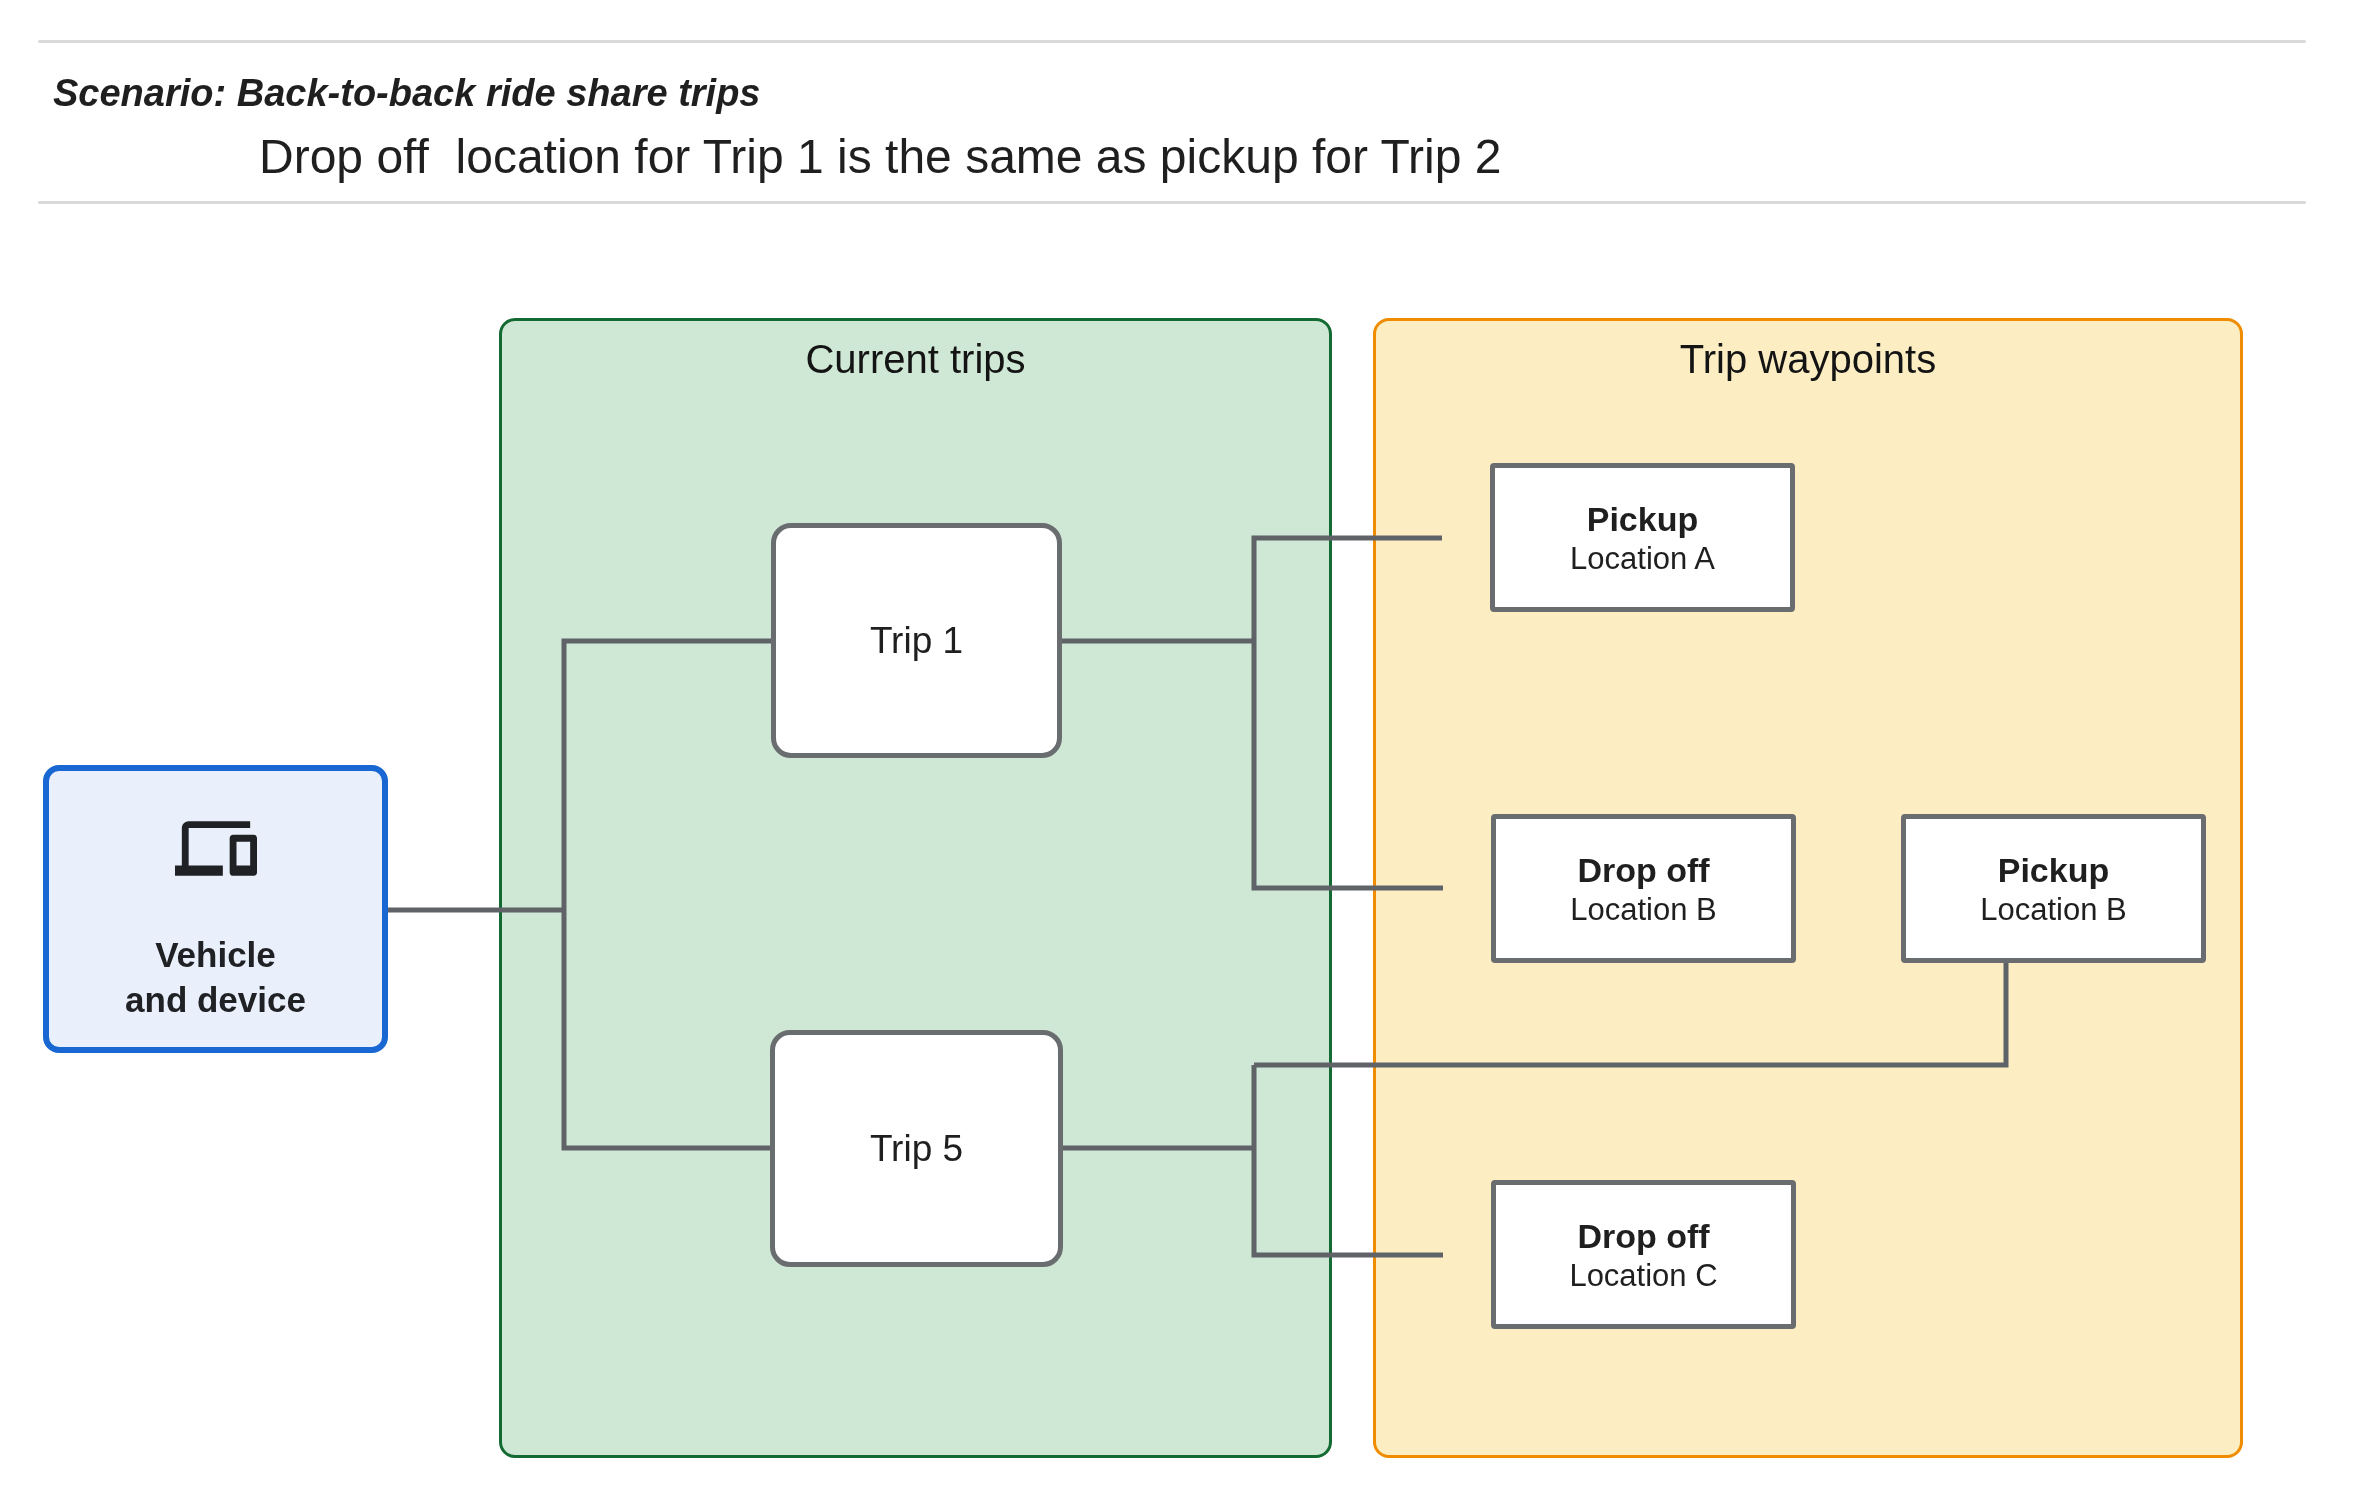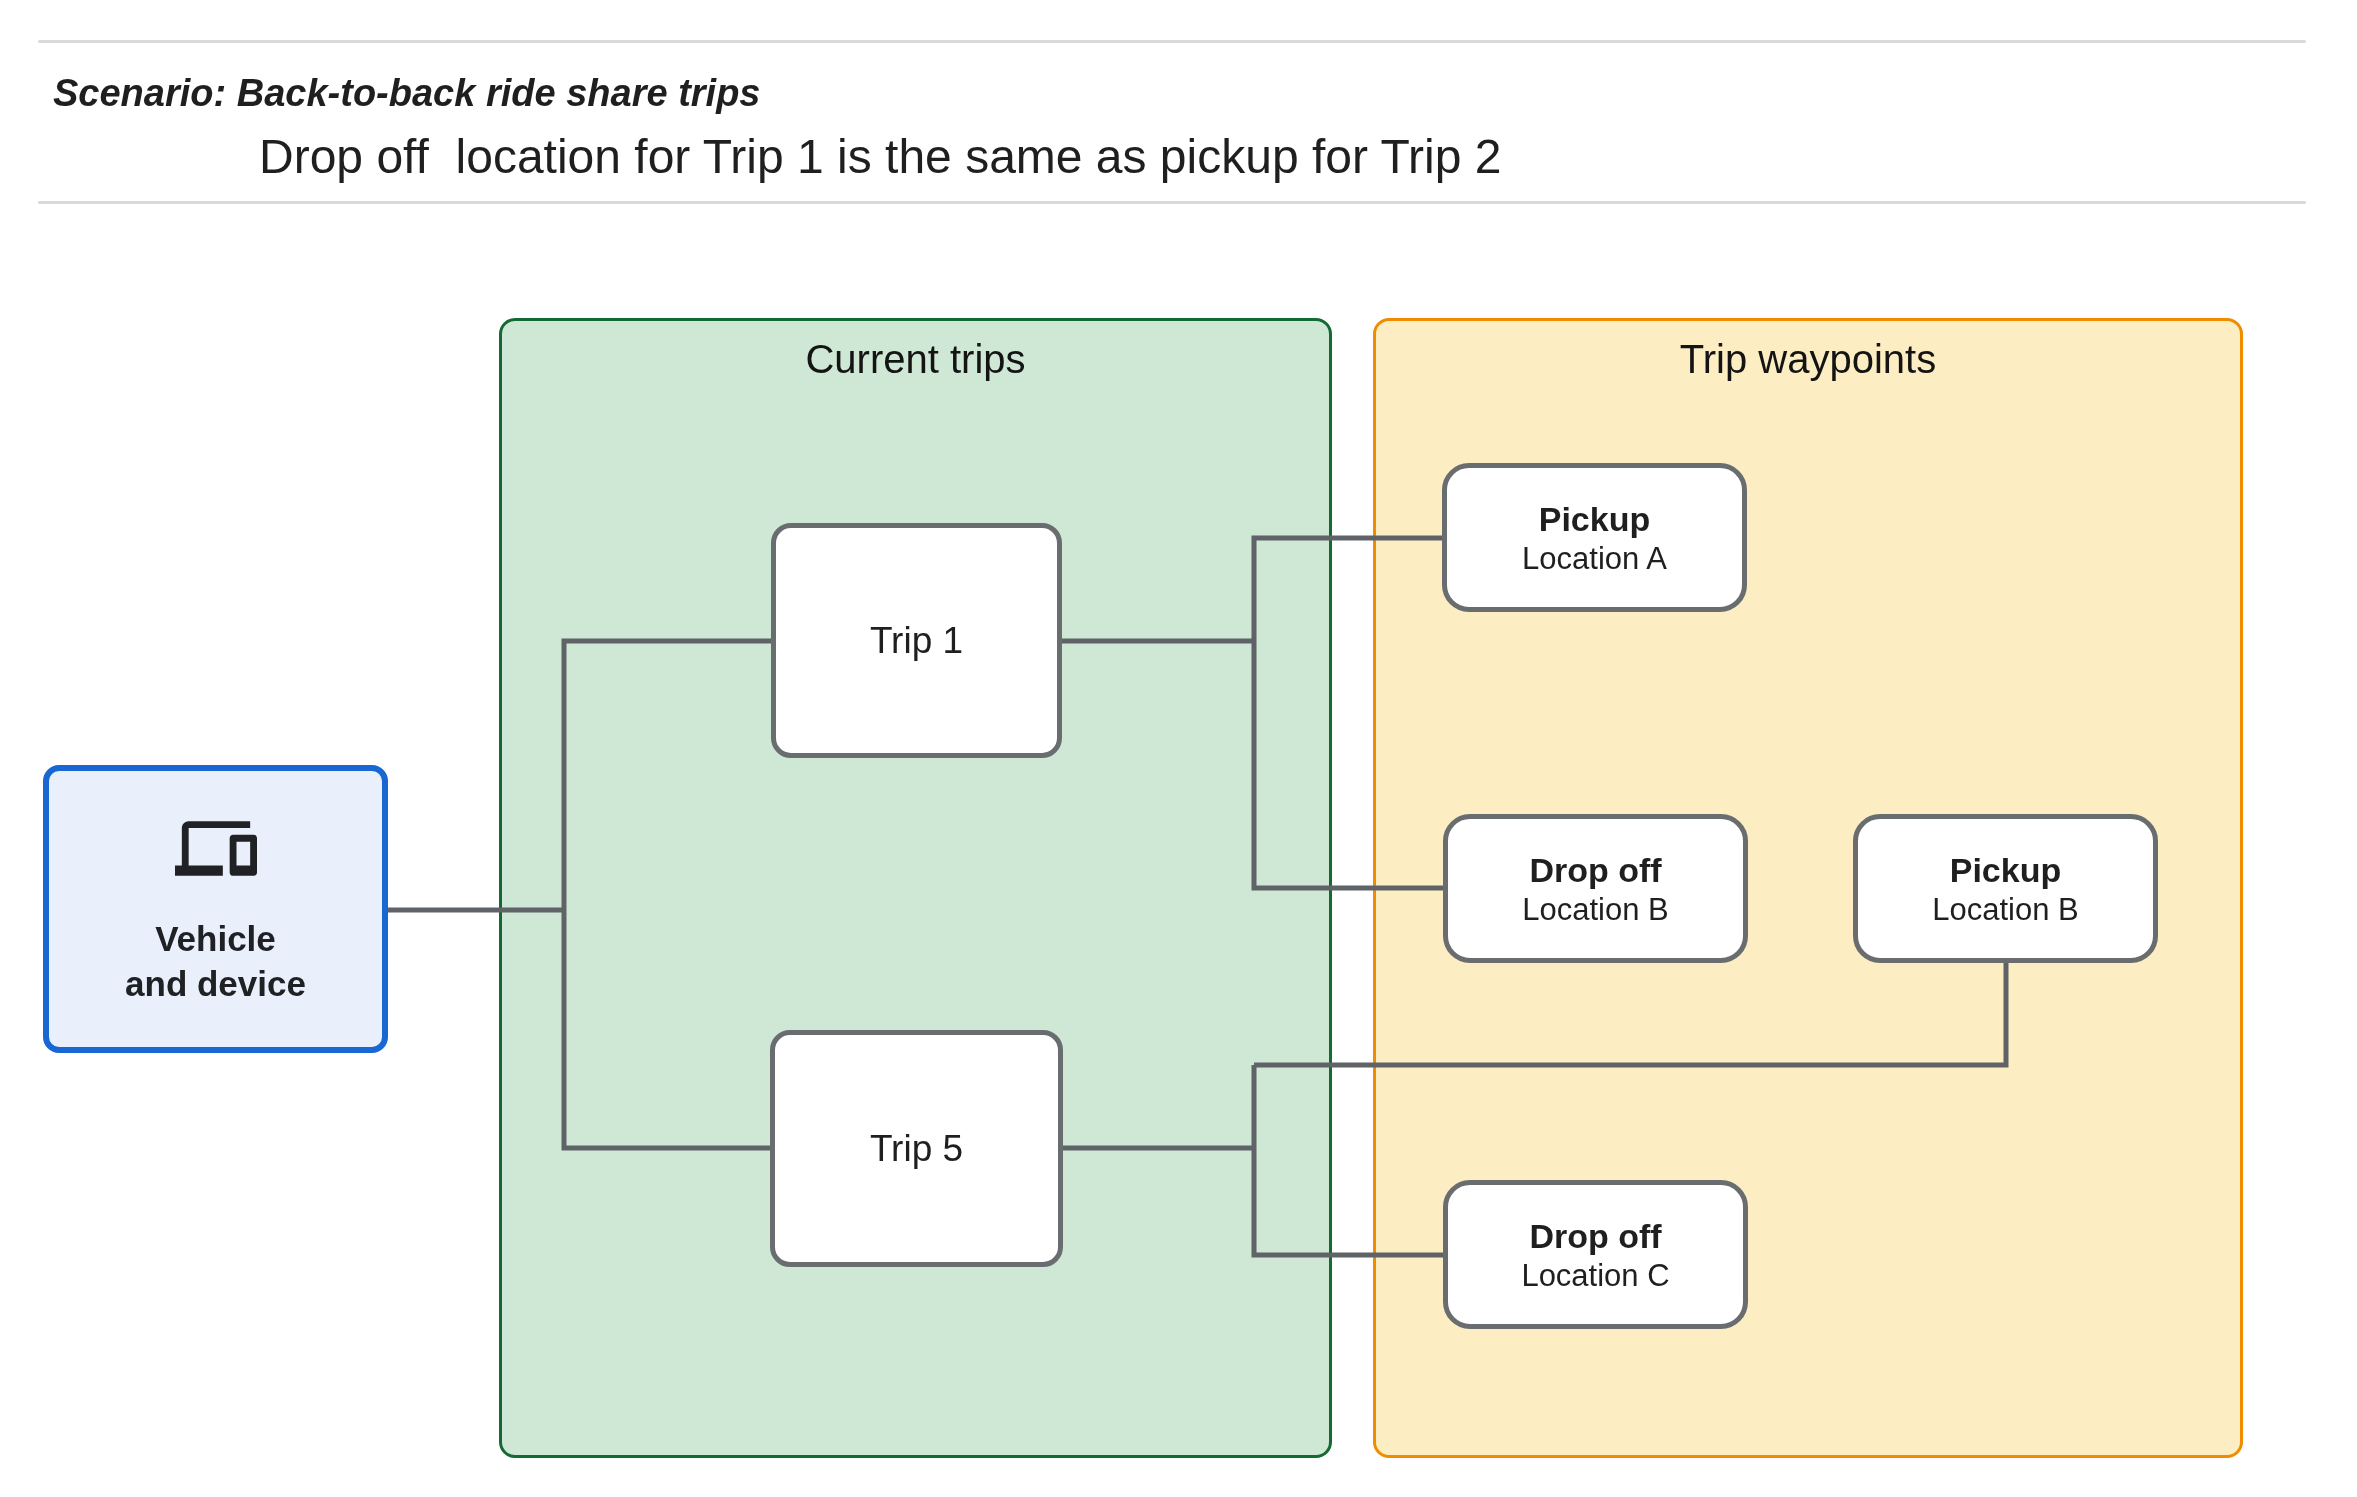--- a/index.html
+++ b/index.html
@@ -28,30 +28,30 @@
   #wires{position:absolute; left:0; top:0; z-index:1;}
   #wires path{fill:none; stroke:var(--line); stroke-width:5;}
 
   .node{position:absolute; z-index:2; background:#fff; border:5px solid var(--node-border);
         border-radius:20px; box-sizing:border-box; display:flex; flex-direction:column;
         align-items:center; justify-content:center;}
   .node.trip{font-size:37px; font-weight:400;}
   #trip1{left:771px; top:523px; width:291px; height:235px;}
   #trip2{left:770px; top:1030px; width:293px; height:237px;}
 
-  .node.waypoint{width:305px; height:149px; border-radius:27px;}
+  .node.waypoint{width:305px; height:149px; border-radius:4px;margin-left:48px;}
   .wp-title{font-size:34px; font-weight:700; line-height:42px;}
   .wp-sub{font-size:31px; font-weight:400; line-height:38px;}
   #pickup-a{left:1442px; top:463px;}
   #dropoff-b{left:1443px; top:814px;}
   #pickup-b{left:1853px; top:814px;}
   #dropoff-c{left:1443px; top:1180px;}
 
   #vehicle{left:43px; top:765px; width:345px; height:288px; background:var(--blue-fill);
-           border:6px solid var(--blue-border); border-radius:16px; justify-content:flex-start;}
+           border:6px solid var(--blue-border); border-radius:16px; justify-content:flex-start;gap:16px;}
   #vehicle svg{margin-top:50px;}
   .vehicle-text{margin-top:40px; text-align:center; font-size:35px; font-weight:700; line-height:45px; color:#202124;}
 </style>
 </head>
 <body>
 
 <div id="canvas">
 
   <div class="divider" style="top:40px"></div>
   <div class="title">Scenario: Back-to-back ride share trips</div>

